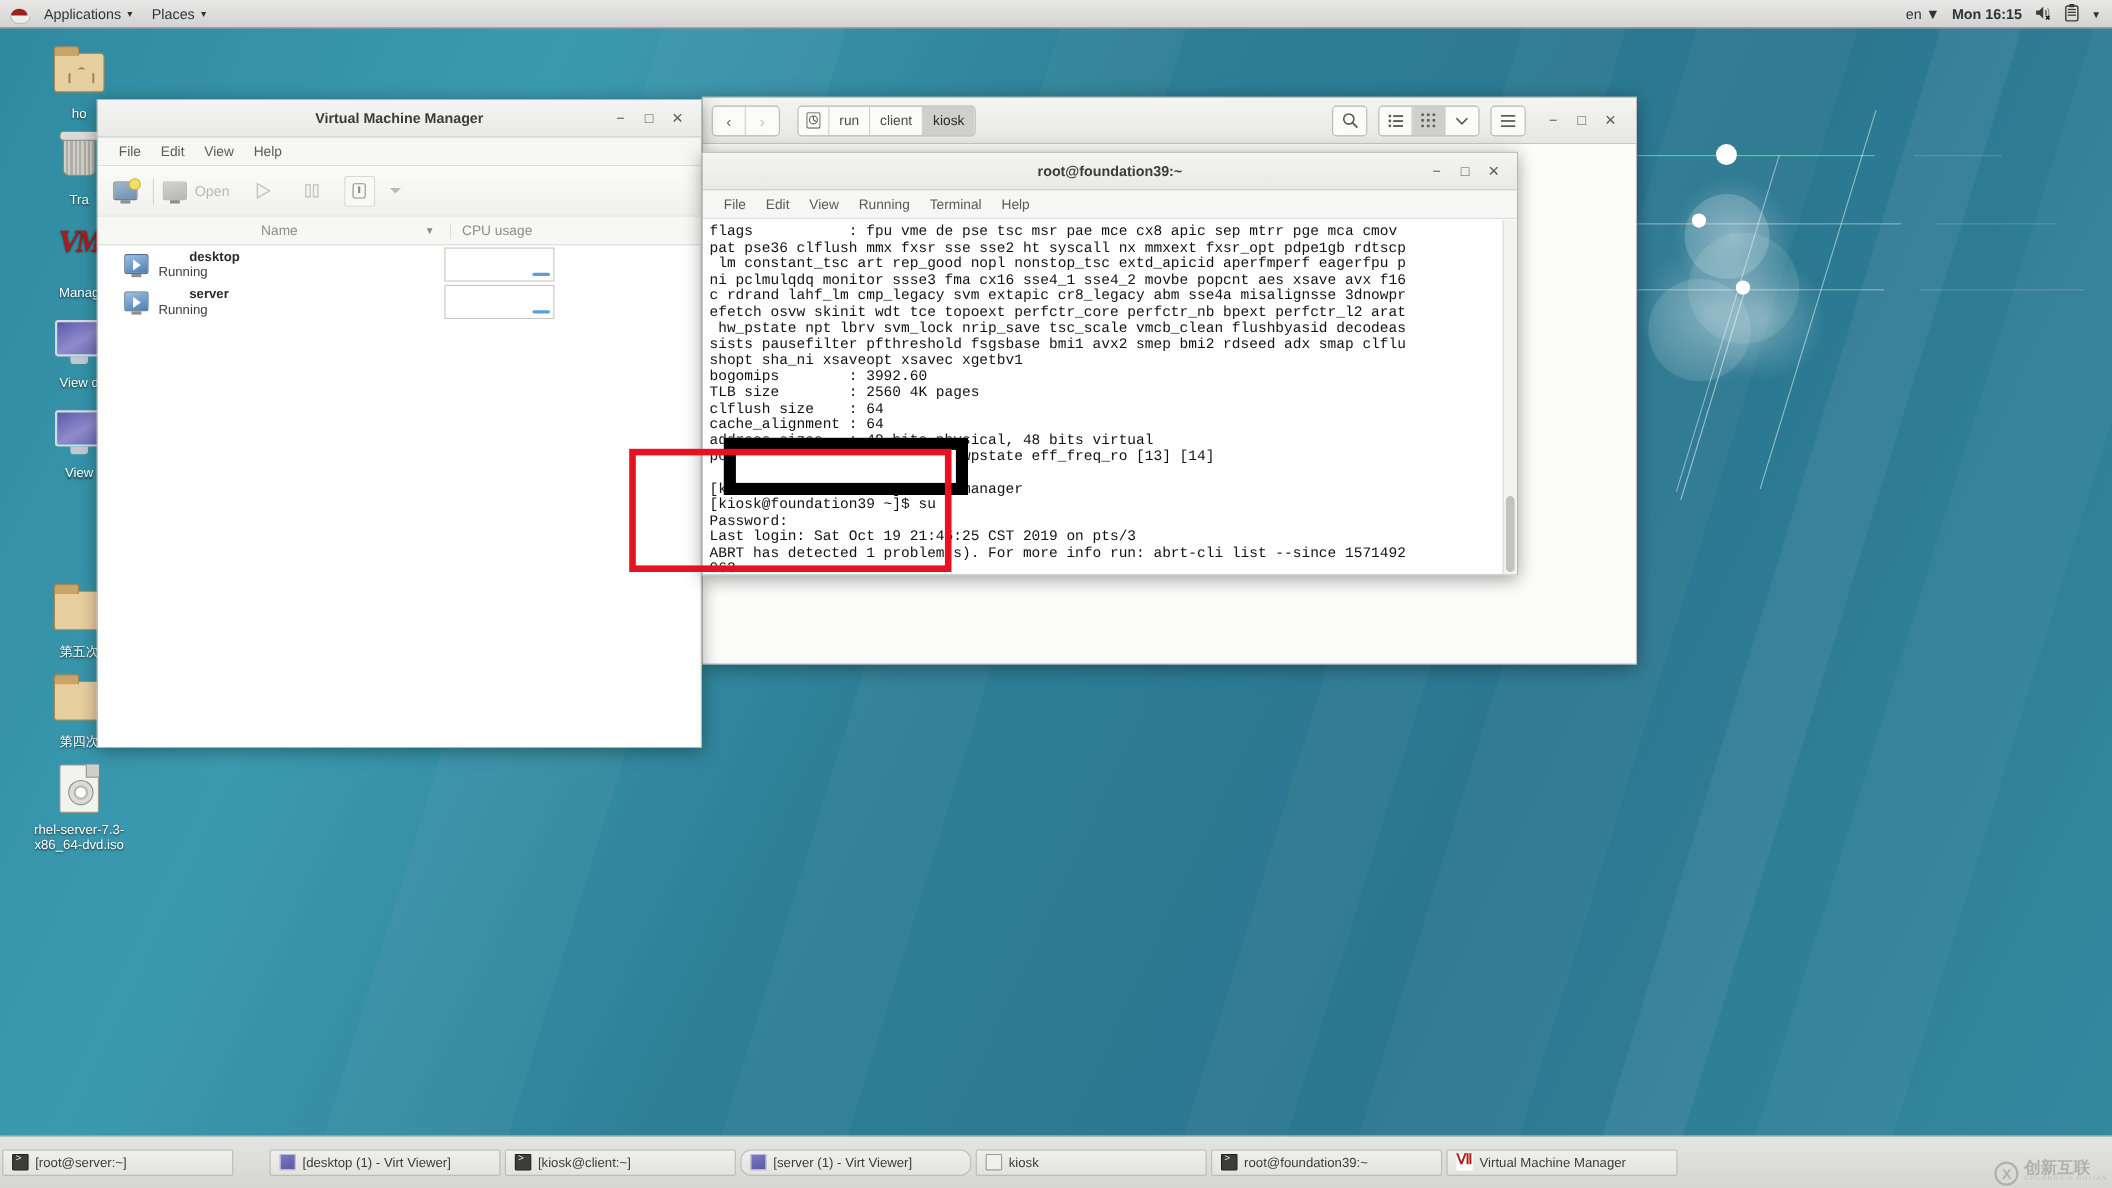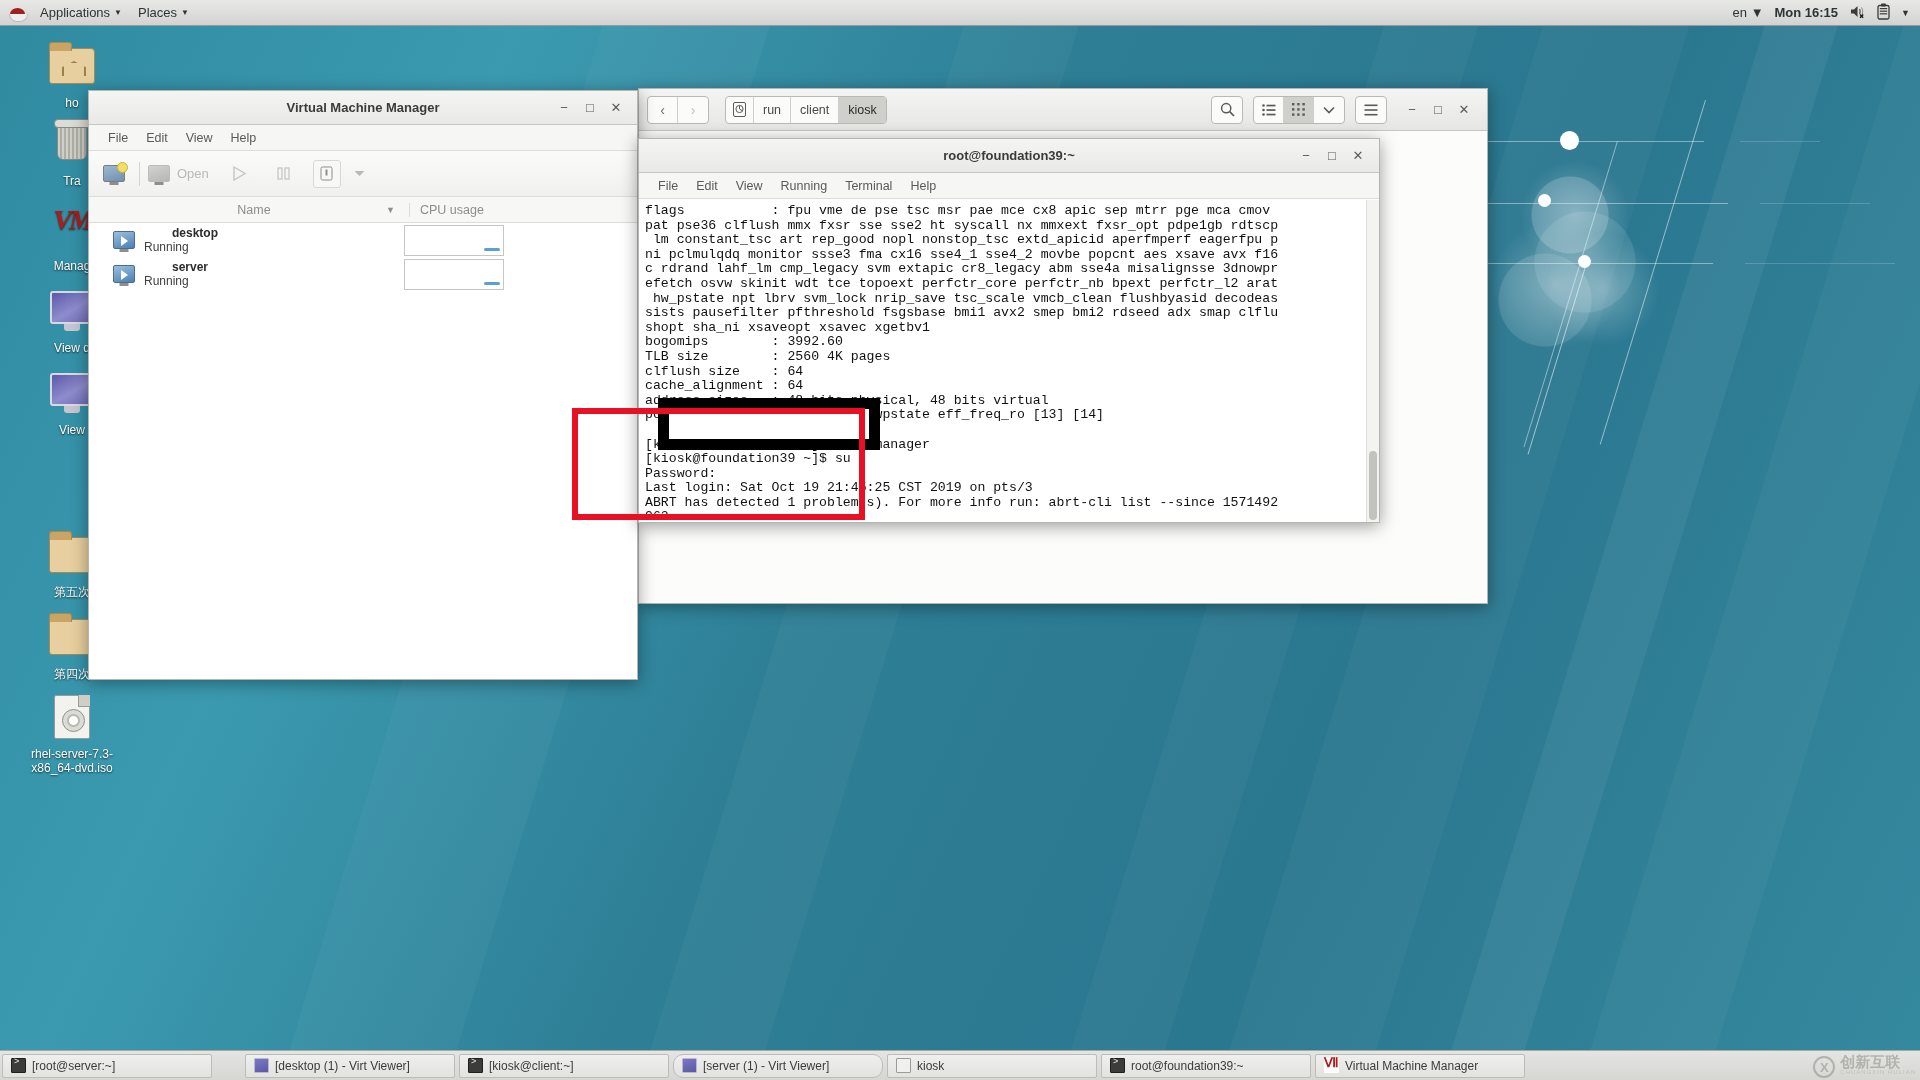--- a/index.html
+++ b/index.html
@@ -253,21 +253,21 @@
     position: absolute; left: 658px; top: 398px; width: 222px; height: 52px;
     border: 11px solid #000000; background: #ffffff;
   }
   .anno-red {
     position: absolute; left: 572px; top: 408px; width: 293px; height: 112px;
     border: 6px solid #e81123; background: transparent;
   }
 
   
   .taskbar {
-    position: absolute; left: 0; bottom: 0; width: 1920px; height: 30px;
+    position: absolute; left: 0; bottom: 0; width: 1920px; height: 48px;
     background: linear-gradient(to bottom,#e4e4e2 0%, #d6d6d3 100%);
     border-top: 1px solid #a8a8a4;
     display: flex; align-items: center;
   }
   .task {
     height: 24px; margin: 0 2px; padding: 0 8px;
     display: flex; align-items: center;
     background: linear-gradient(to bottom,#efefed 0%,#e2e2df 100%);
     border: 1px solid #bcbcb8; border-radius: 2px;
     font-size: 12px; color: #3c3c3a; white-space: nowrap; overflow: hidden;

